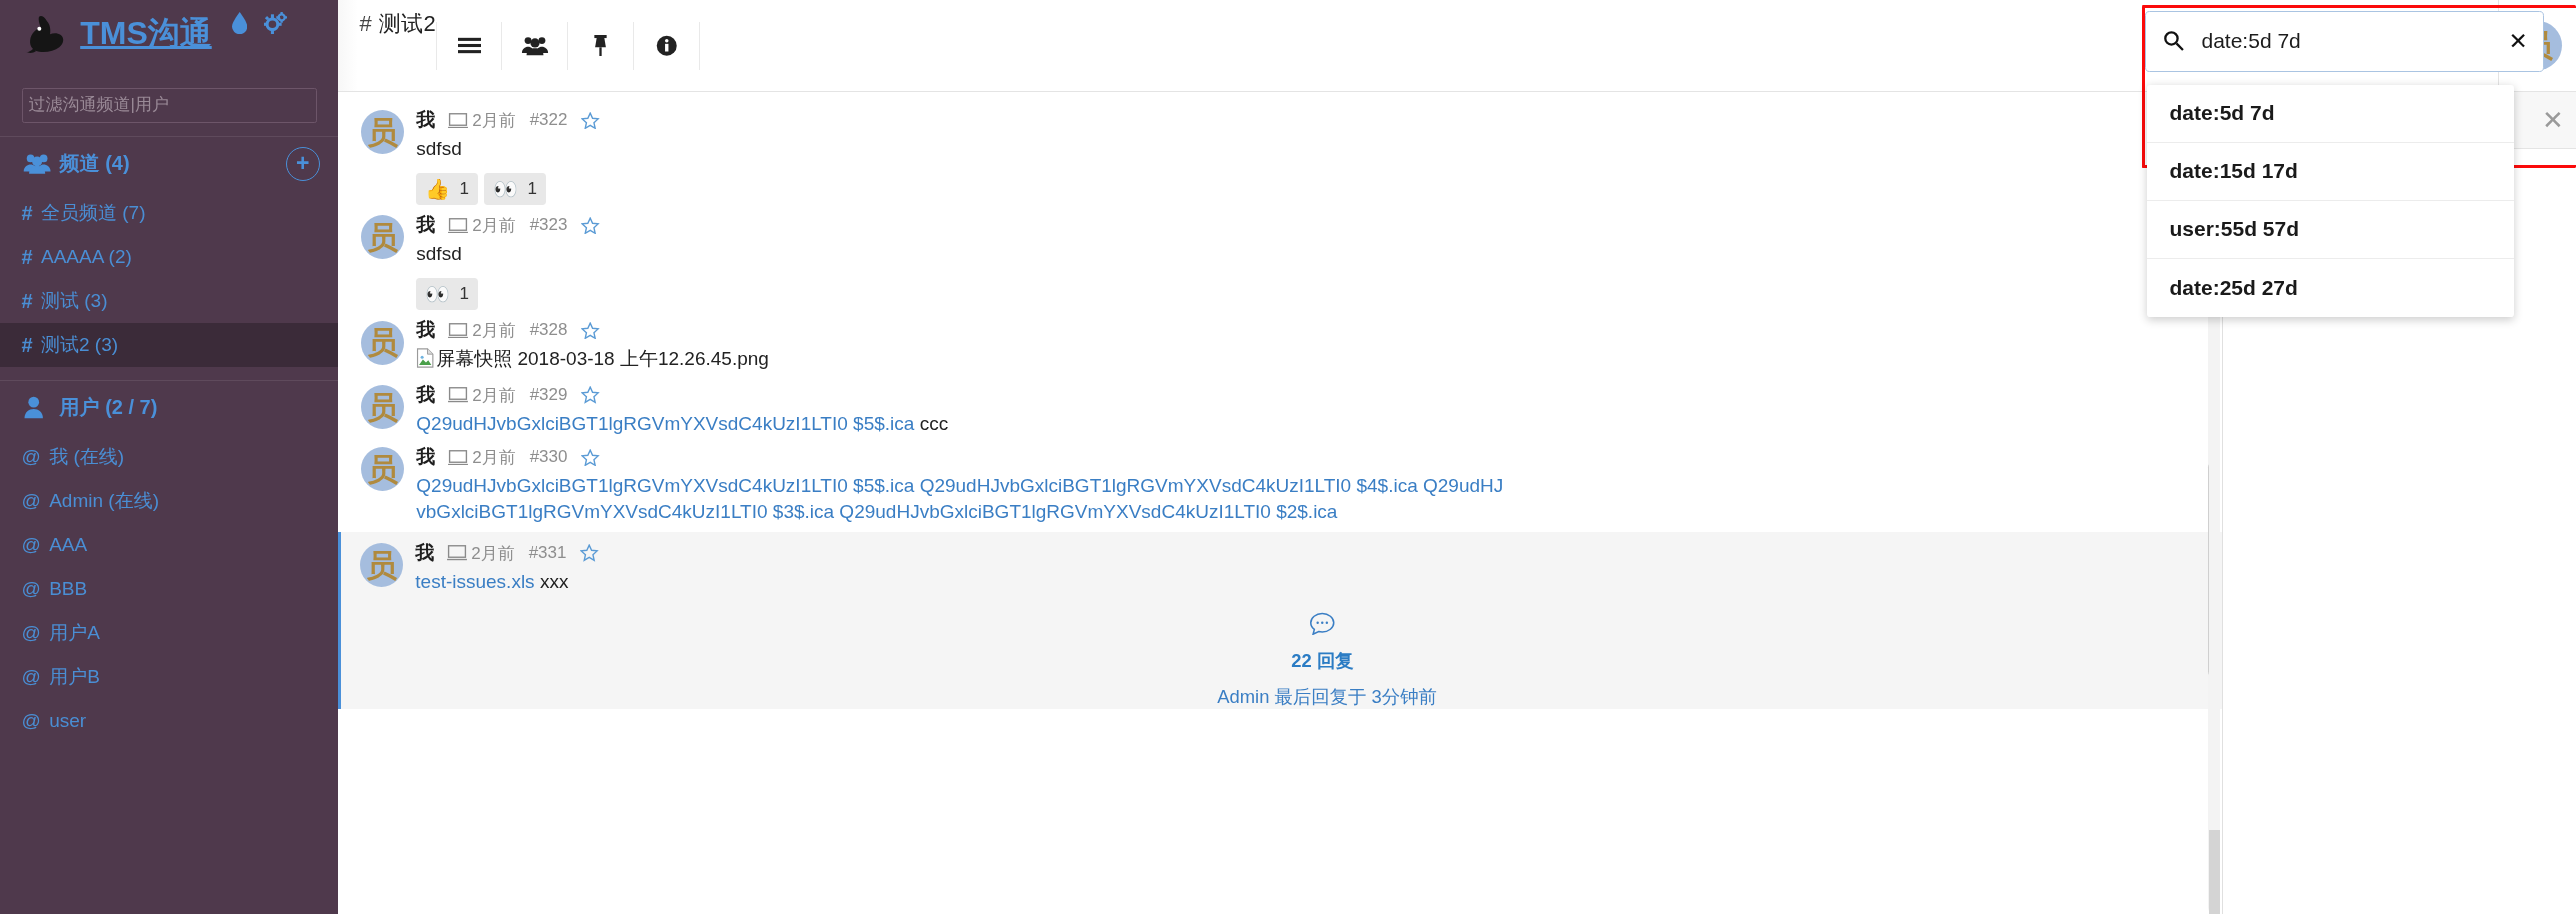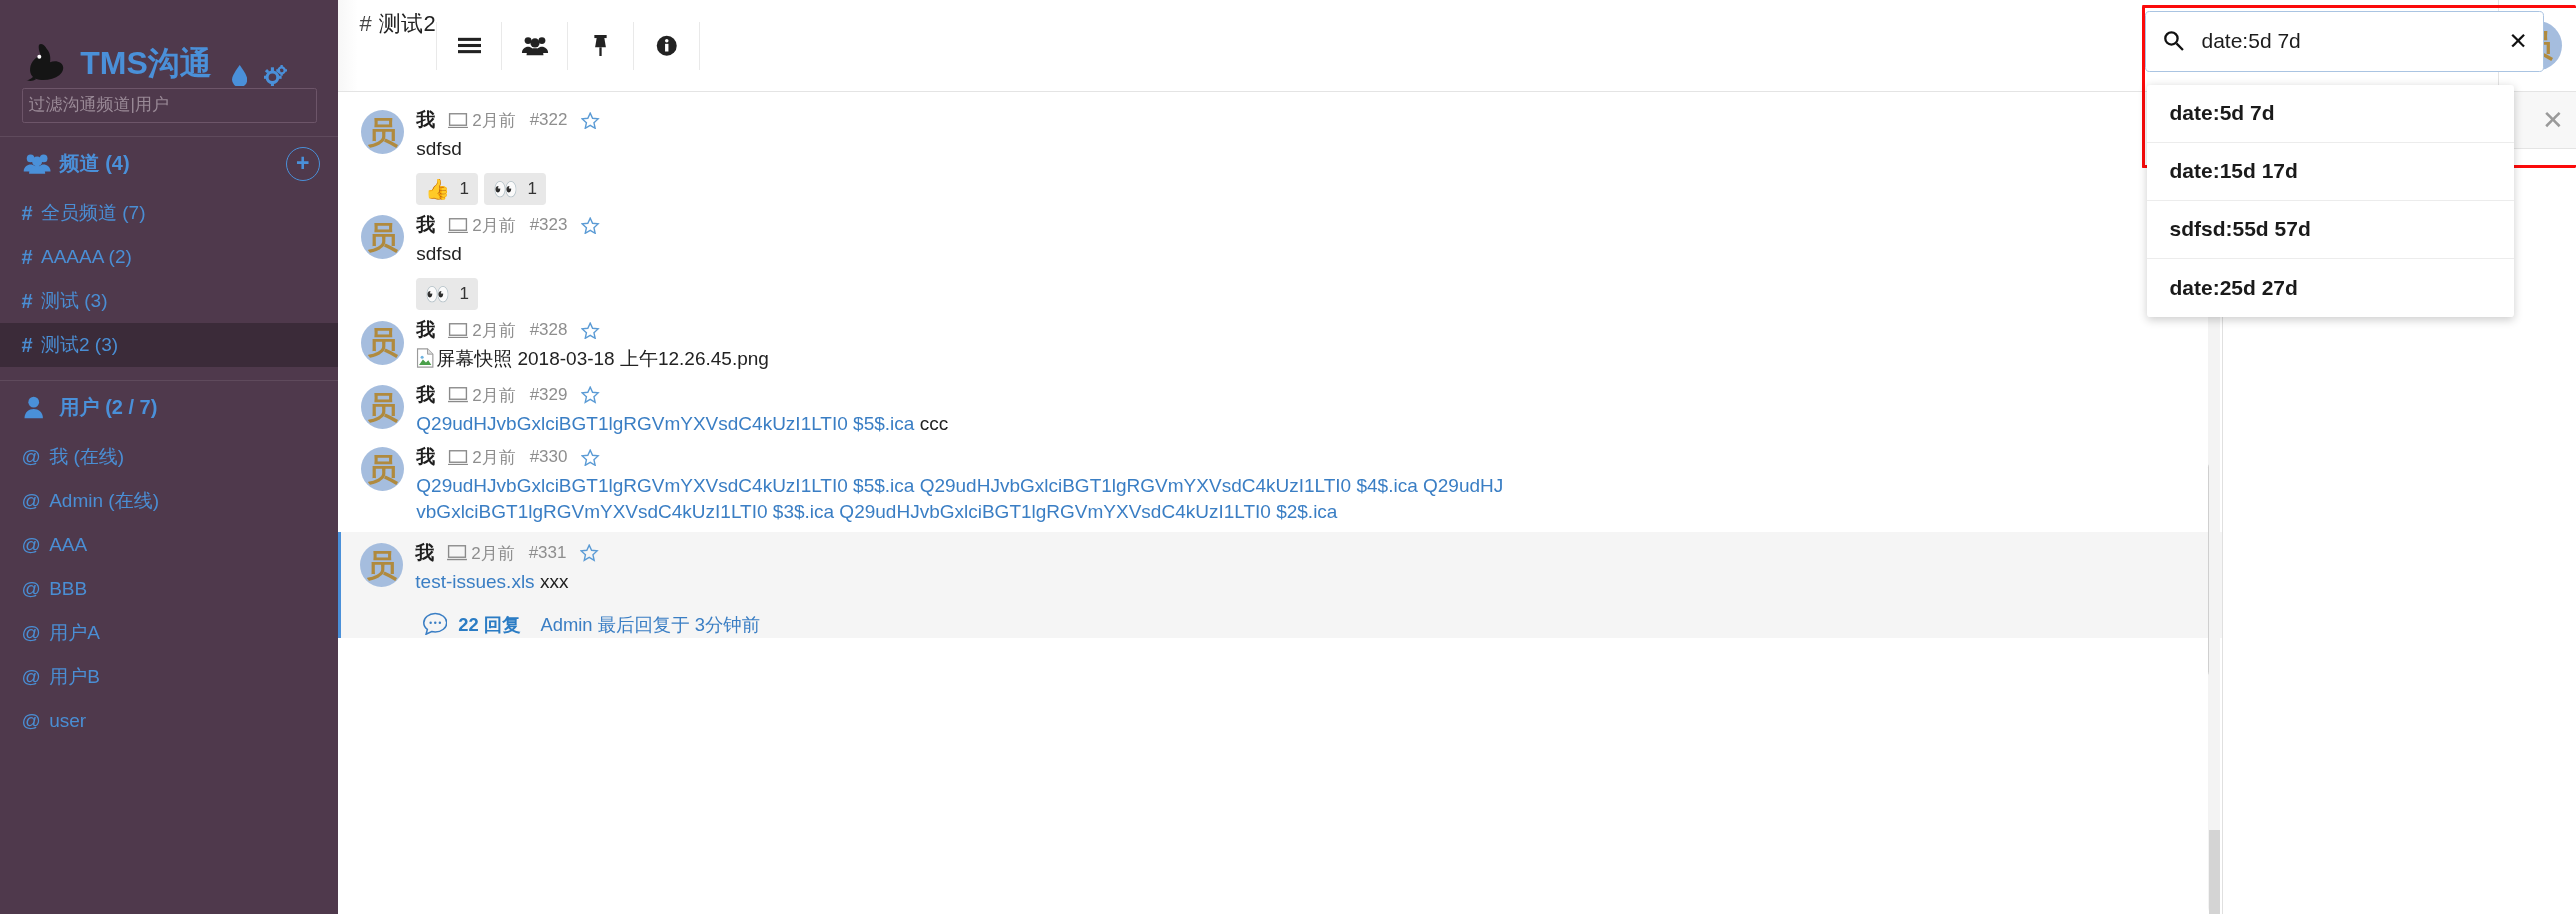--- a/index.html
+++ b/index.html
@@ -22,23 +22,24 @@
     width: 338px;
     min-width: 338px;
     height: 914px;
     background: #4f394c;
     color: #4a90d9;
     position: relative;
     overflow: hidden;
   }
   .brand {
     display: flex;
-    align-items: flex-end;
+    align-items: flex-start;
     padding: 12.3px 0 0 21.5px;
     height: 86px;
+    text-decoration: underline;
   }
   .brand-logo {
     width: 51px; height: 46px;
     flex: 0 0 auto;
     display: flex; align-items: center; justify-content: center;
   }
   .brand-title {
     font-size: 32px;
     font-weight: bold;
     color: #4a90d9;
@@ -260,20 +261,21 @@
     min-width: 58px;
     padding: 0 9.2px;
     display: flex; align-items: center; gap: 9.2px;
     font-size: 17px; color: #333;
   }
   .reaction .emo { font-size: 20px; line-height: 1; }
   .thread-line {
     display: flex; align-items: center;
     margin-top: 17px; margin-left: 7.7px;
     gap: 10.7px;
+    flex-direction: column;
   }
   .thread-count { color:#2b7cc4; font-size: 18.4px; font-weight: bold; }
   .thread-meta { color:#3a7ec4; font-size: 18.4px; margin-left: 9.2px; }
 
   
   .ml-scroll {
     position: absolute;
     right: 3.1px; top: 1.5px;
     width: 10.7px; bottom: 1.5px;
     background: #f3f3f3;
@@ -865,19 +867,19 @@
             <path d="M17.5 17.5 L26 26"></path>
         </svg>
       </span>
       <span class="s-val">date:5d 7d</span>
       <span class="s-clear">✕</span>
     </div>
 
     <div class="s-dropdown">
       <div class="s-opt">date:5d 7d</div>
       <div class="s-opt">date:15d 17d</div>
-      <div class="s-opt">sdfsd:55d 57d</div>
+      <div class="s-opt">user:55d 57d</div>
       <div class="s-opt">date:25d 27d</div>
     </div>
   </div>
 
 </div>
 
 
 </body></html>

